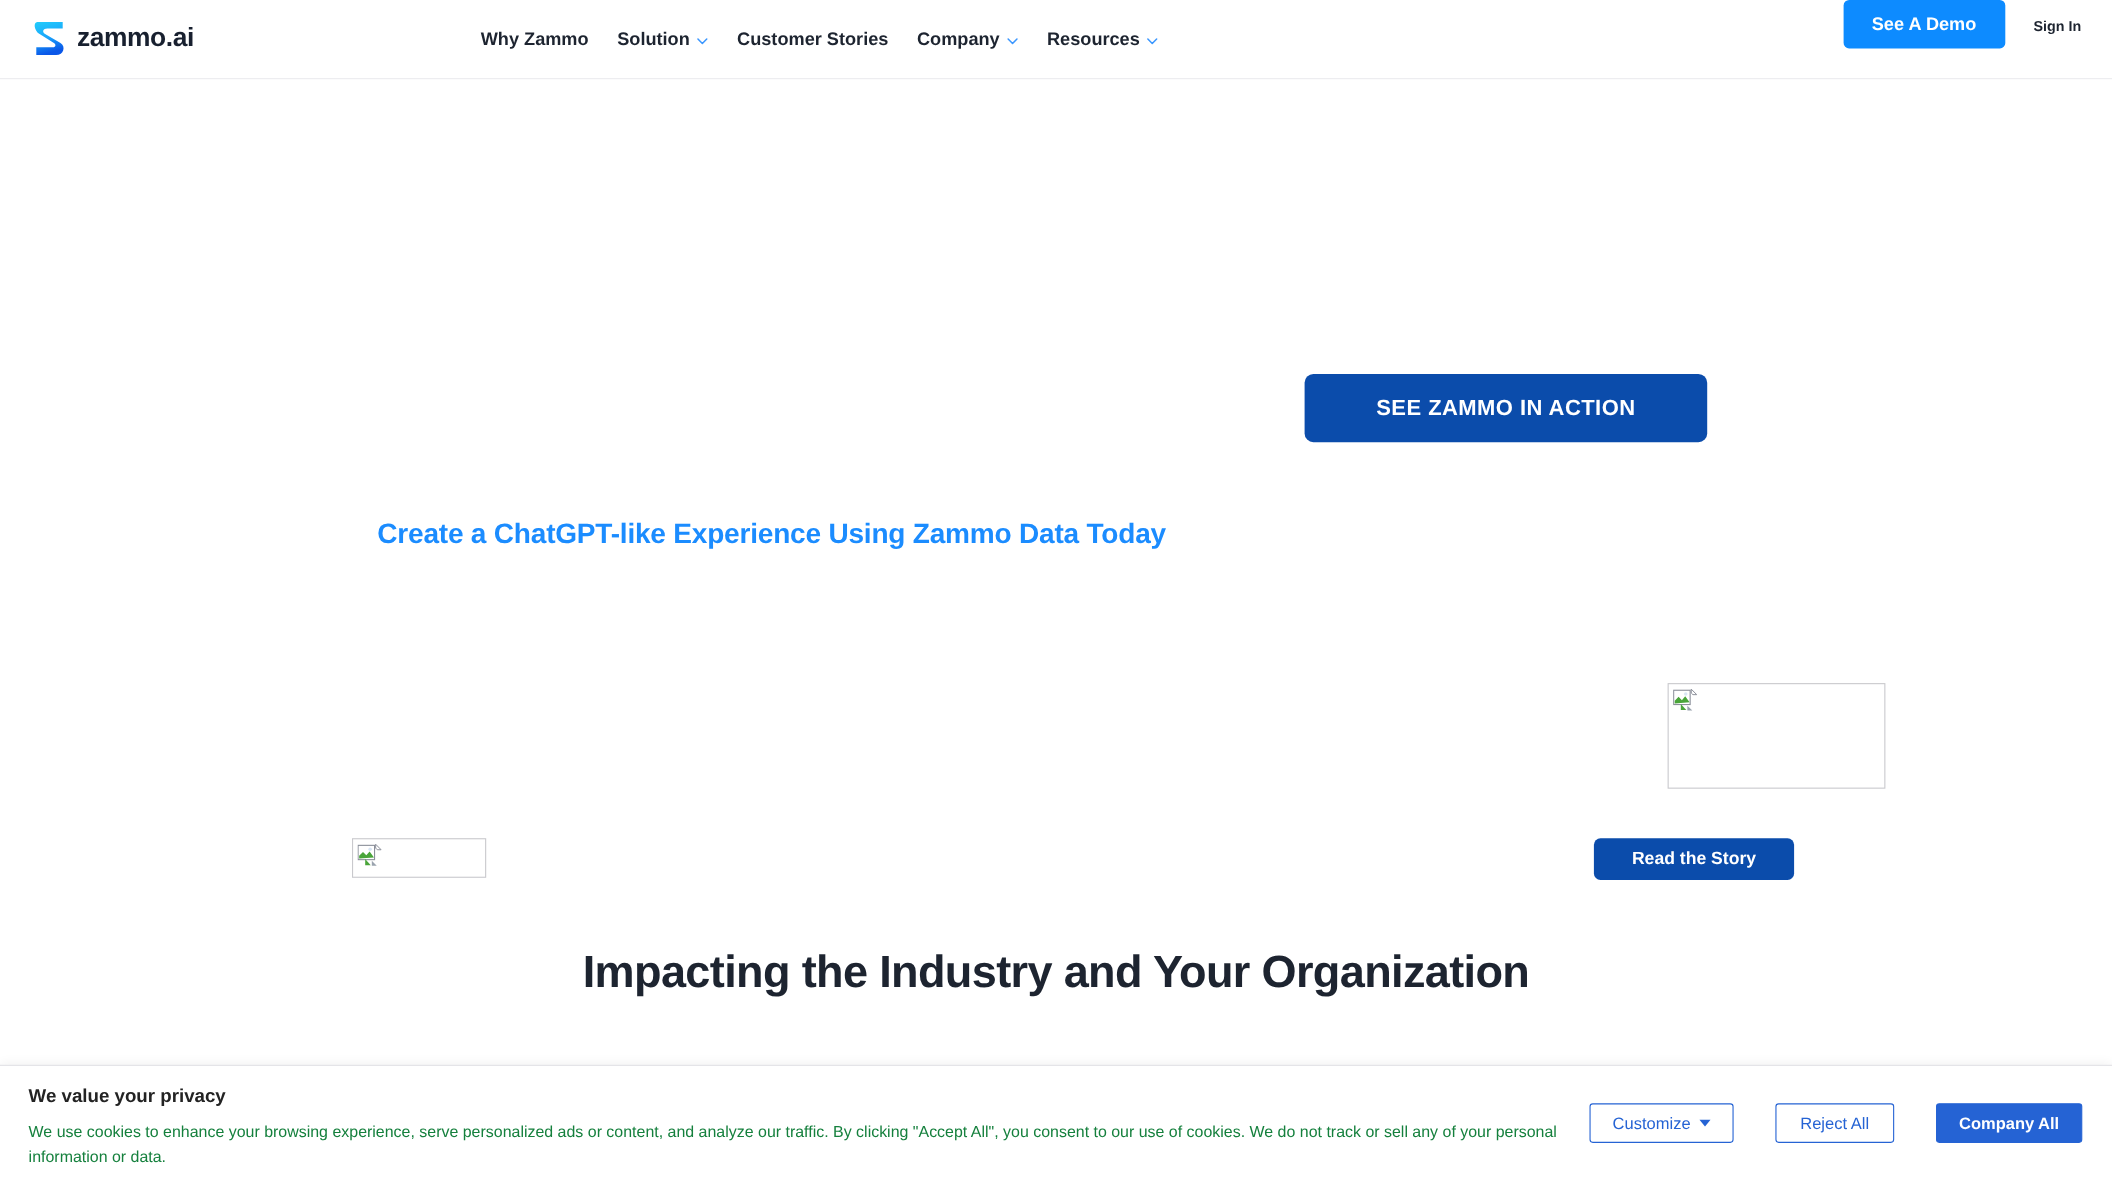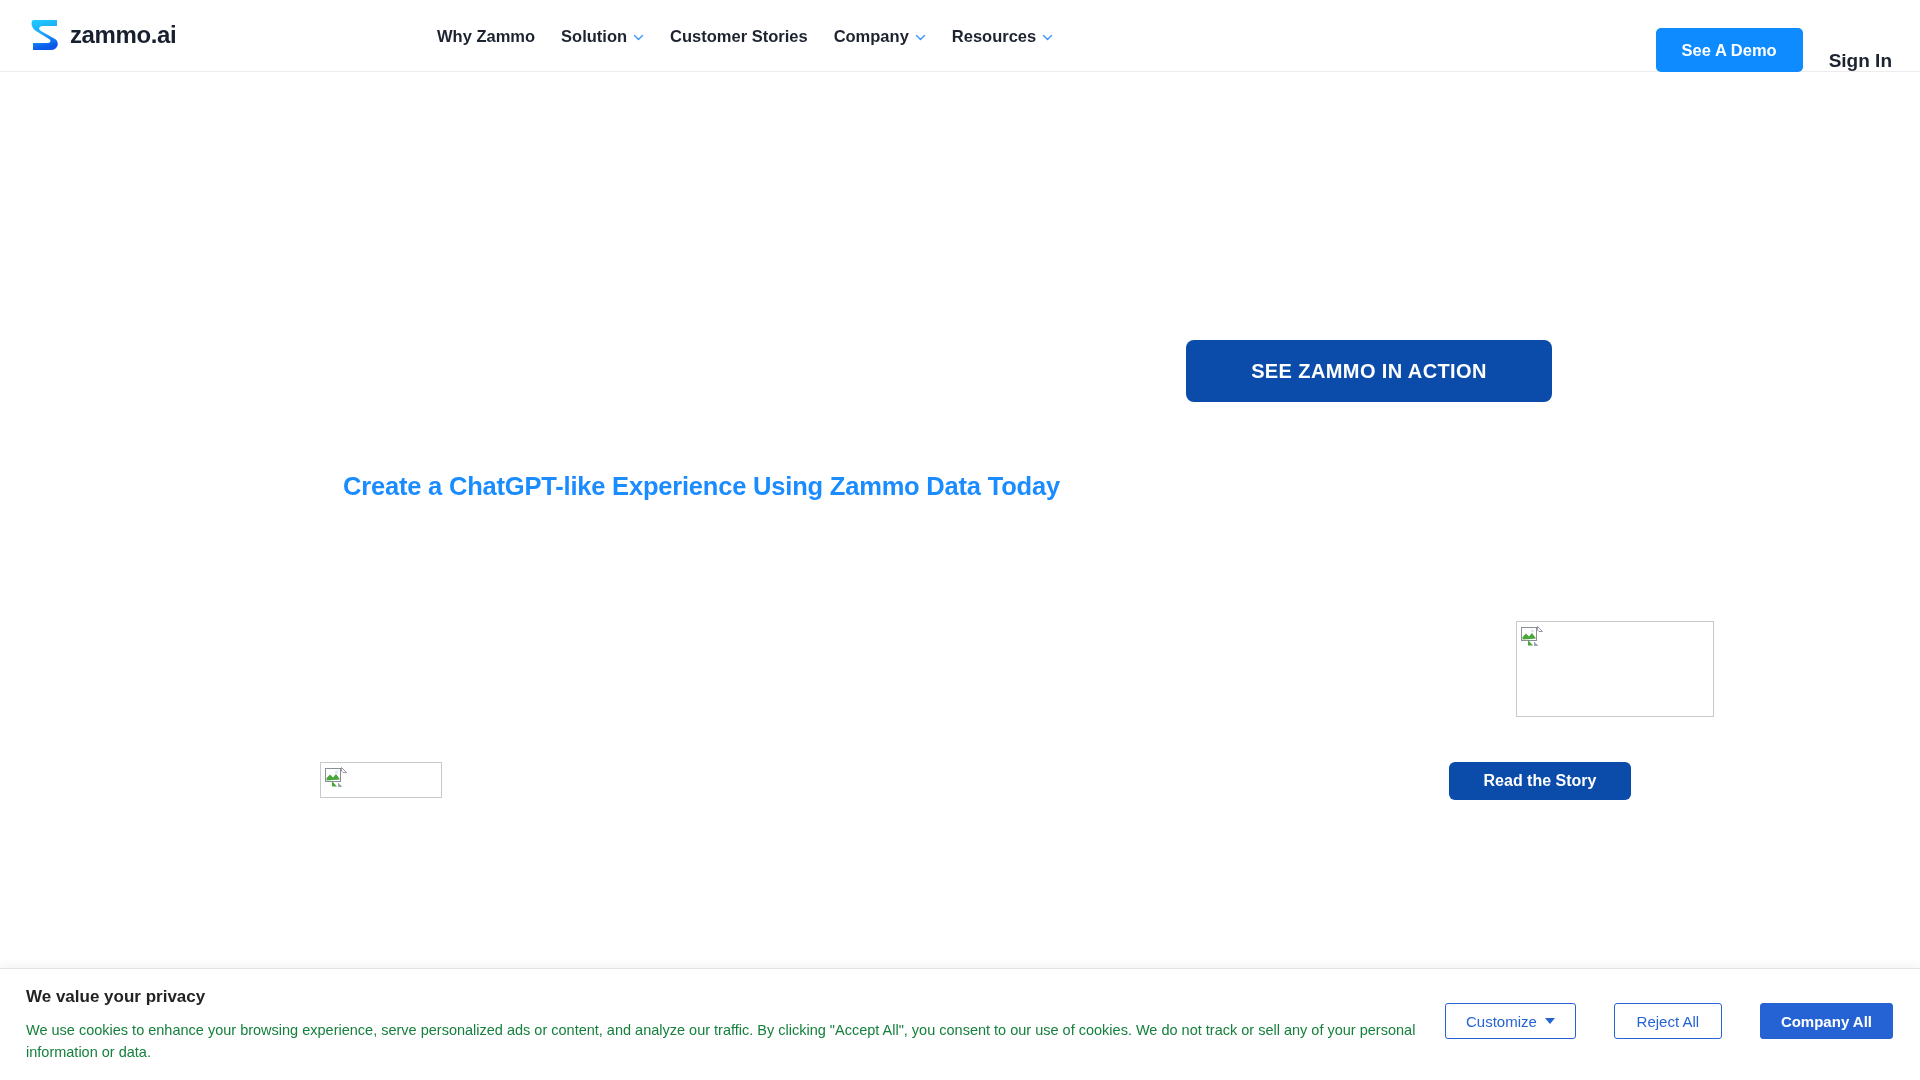--- a/index.html
+++ b/index.html
@@ -75,43 +75,44 @@
     top: 1px;
   }
   .nav-caret svg { display: block; }
 
   .header-actions {
     position: absolute;
     right: 28px;
     top: 0;
     height: 72px;
     display: flex;
-    align-items: flex-end;
+    align-items: flex-start;
     gap: 26px;
   }
   .btn-demo {
     background: #0d8bff;
     color: #ffffff;
     border: none;
     border-radius: 5px;
     font-family: "Liberation Sans", sans-serif;
     font-size: 16.5px;
     font-weight: 600;
     padding: 0 26px;
     height: 44px;
     line-height: 44px;
     cursor: pointer;
     white-space: nowrap;
   }
   .link-signin {
-    font-size: 19px;
+    font-size: 13px;
     font-weight: 600;
     color: #1d2430;
     cursor: pointer;
     white-space: nowrap;
+    margin-top: 16px;
   }
 
   
   .page {
     position: absolute;
     top: 72px; left: 0;
     width: 1920px;
     height: 1008px;
     background: #ffffff;
   }
@@ -349,20 +350,21 @@
         <circle cx="11.5" cy="5" r="1.6" fill="#d9e6f5"></circle>
         <path d="M16.5 4 L16.5 0.5 L21.5 5.5 L18 5.5 Z" fill="#ffffff" stroke="#8b8f9a" stroke-width="0.9"></path>
         <path d="M7 14 L12 19.5 L7 19.5 Z" fill="#4aa53a"></path>
         <path d="M13 15.5 L17.5 20 L13 20 Z" fill="#9aa3ae"></path>
       </svg>
     </span>
   </div>
 
   <button class="btn-story">Read the Story</button>
 
+  <h1 class="section-heading">Impacting the Industry and Your Organization</h1>
 
 </main>
 
 <section class="cookie-banner">
   <div class="cookie-title">We value your privacy</div>
   <div class="cookie-text">We use cookies to enhance your browsing experience, serve personalized ads or content, and analyze our traffic. By clicking "Accept All", you consent to our use of cookies. We do not track or sell any of your personal information or data.</div>
   <div class="cookie-actions">
     <button class="cookie-btn cookie-btn-outline">
       <span>Customize</span>
       <span class="cookie-caret"></span>

